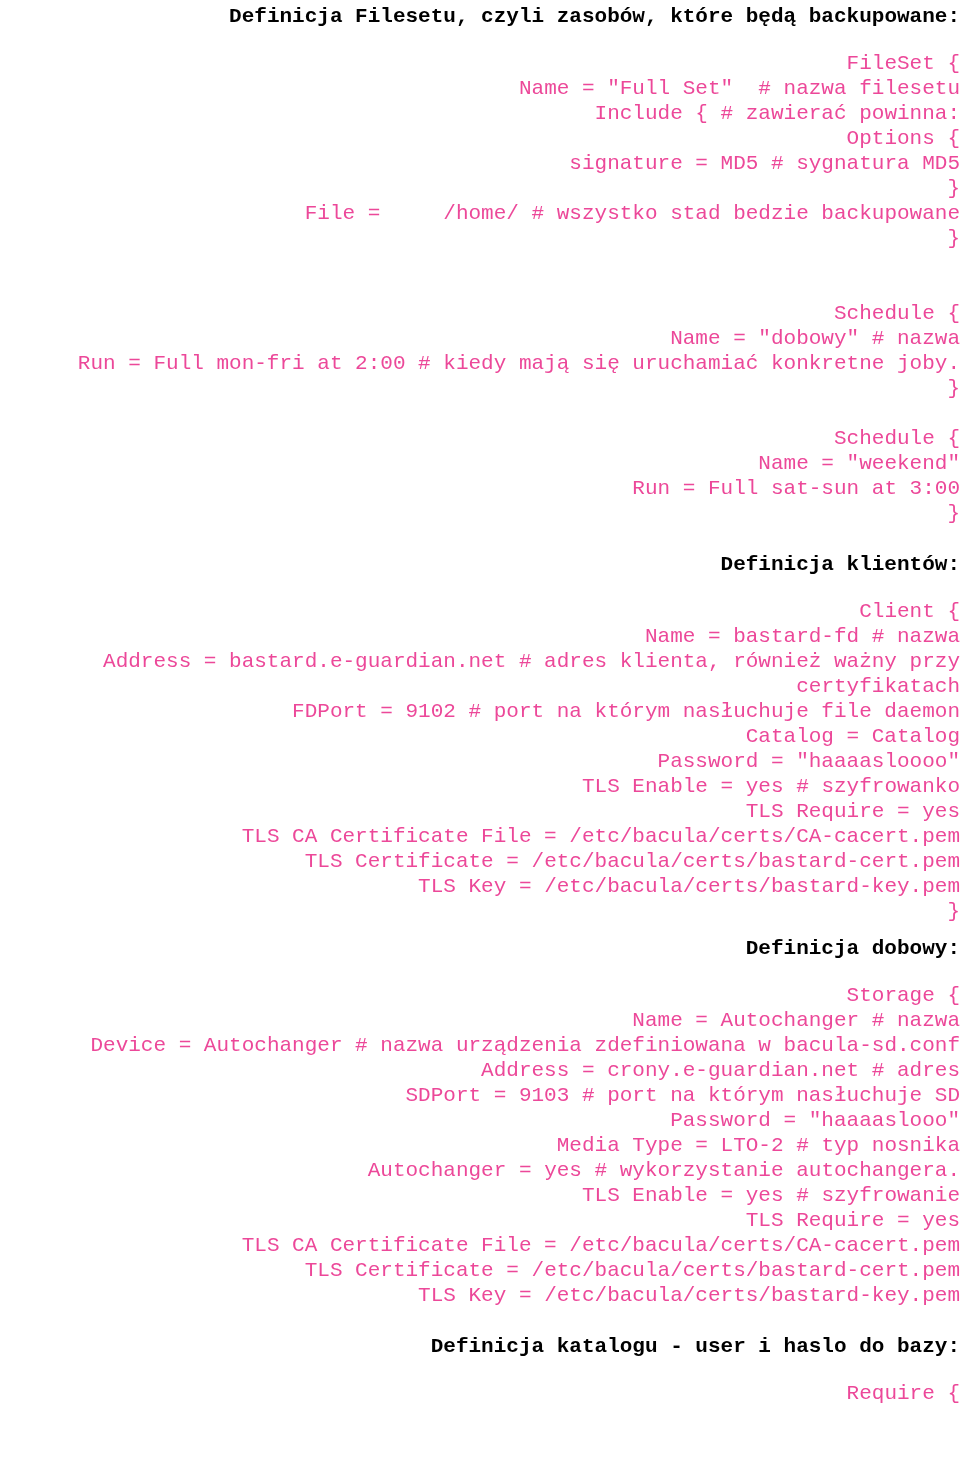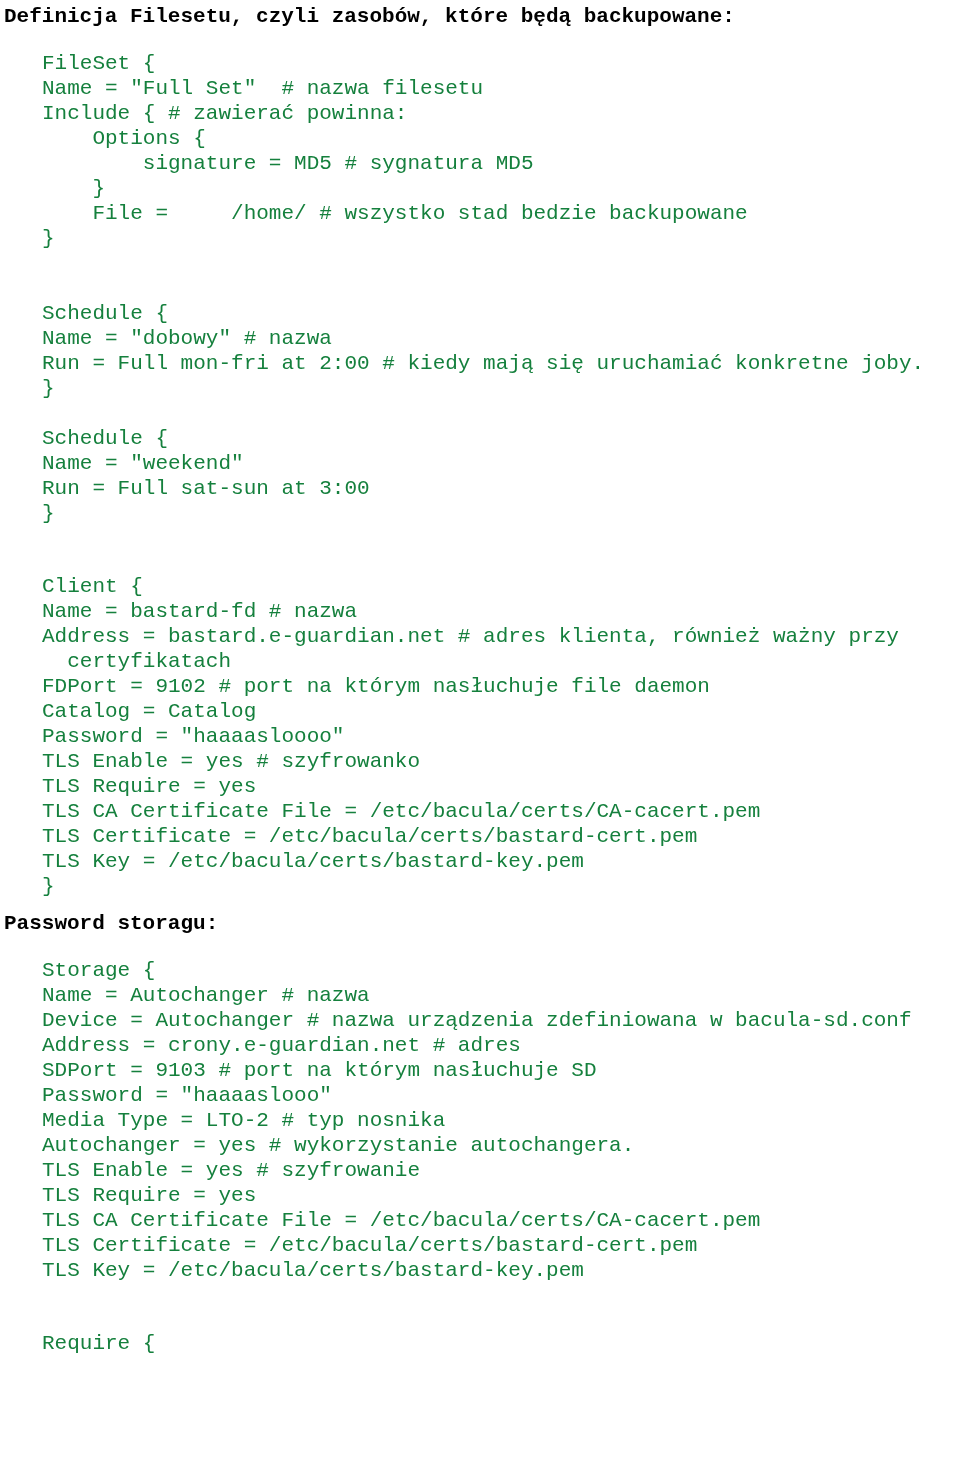--- a/index.html
+++ b/index.html
@@ -21,41 +21,42 @@
     width: 960px;
     height: 1465px;
     padding: 0;
     box-sizing: border-box;
   }
   .doc-body {
     padding-top: 4px;
   }
   .section {
     margin: 0;
+    text-align: right;
   }
   h2.heading {
     font-family: "Liberation Mono", "DejaVu Sans Mono", monospace;
     font-size: 21px;
     line-height: 25px;
     font-weight: bold;
     margin: 0 0 0 0;
     padding: 0 0 0 4px;
     letter-spacing: 0px;
     white-space: pre;
   }
   pre.code {
     font-family: "Liberation Mono", "DejaVu Sans Mono", monospace;
     font-size: 21px;
     line-height: 25px;
     font-weight: normal;
     margin: 0;
     padding: 0 0 0 42px;
     white-space: pre;
     letter-spacing: 0px;
-    color: #15803d;
+    color: #ec4899;
   }
   .gap-sm { height: 22px; }
   .gap-md { height: 26px; }
   .gap-lg { height: 28px; }
   .gap-xs { height: 12px; }
 </style>
 </head>
 <body>
 
 <div class="page">
@@ -85,57 +86,59 @@
 
 Schedule {
 Name = "weekend"
 Run = Full sat-sun at 3:00
 }</pre>
     </div>
 
     <div class="gap-md"></div>
 
     <div class="section">
+      <h2 class="heading">Definicja klientów:</h2>
       <div class="gap-sm"></div>
       <pre class="code">Client {
 Name = bastard-fd # nazwa
 Address = bastard.e-guardian.net # adres klienta, również ważny przy
   certyfikatach
 FDPort = 9102 # port na którym nasłuchuje file daemon
 Catalog = Catalog
 Password = "haaaasloooo"
 TLS Enable = yes # szyfrowanko
 TLS Require = yes
 TLS CA Certificate File = /etc/bacula/certs/CA-cacert.pem
 TLS Certificate = /etc/bacula/certs/bastard-cert.pem
 TLS Key = /etc/bacula/certs/bastard-key.pem
 }</pre>
     </div>
 
     <div class="gap-xs"></div>
 
     <div class="section">
-      <h2 class="heading">Password storagu:</h2>
+      <h2 class="heading">Definicja dobowy:</h2>
       <div class="gap-sm"></div>
       <pre class="code">Storage {
 Name = Autochanger # nazwa
 Device = Autochanger # nazwa urządzenia zdefiniowana w bacula-sd.conf
 Address = crony.e-guardian.net # adres
 SDPort = 9103 # port na którym nasłuchuje SD
 Password = "haaaaslooo"
 Media Type = LTO-2 # typ nosnika
 Autochanger = yes # wykorzystanie autochangera.
 TLS Enable = yes # szyfrowanie
 TLS Require = yes
 TLS CA Certificate File = /etc/bacula/certs/CA-cacert.pem
 TLS Certificate = /etc/bacula/certs/bastard-cert.pem
 TLS Key = /etc/bacula/certs/bastard-key.pem</pre>
     </div>
 
     <div class="gap-md"></div>
 
     <div class="section">
+      <h2 class="heading">Definicja katalogu - user i haslo do bazy:</h2>
       <div class="gap-sm"></div>
       <pre class="code">Require {</pre>
     </div>
 
   </div>
 </div>
 
 </body></html>

